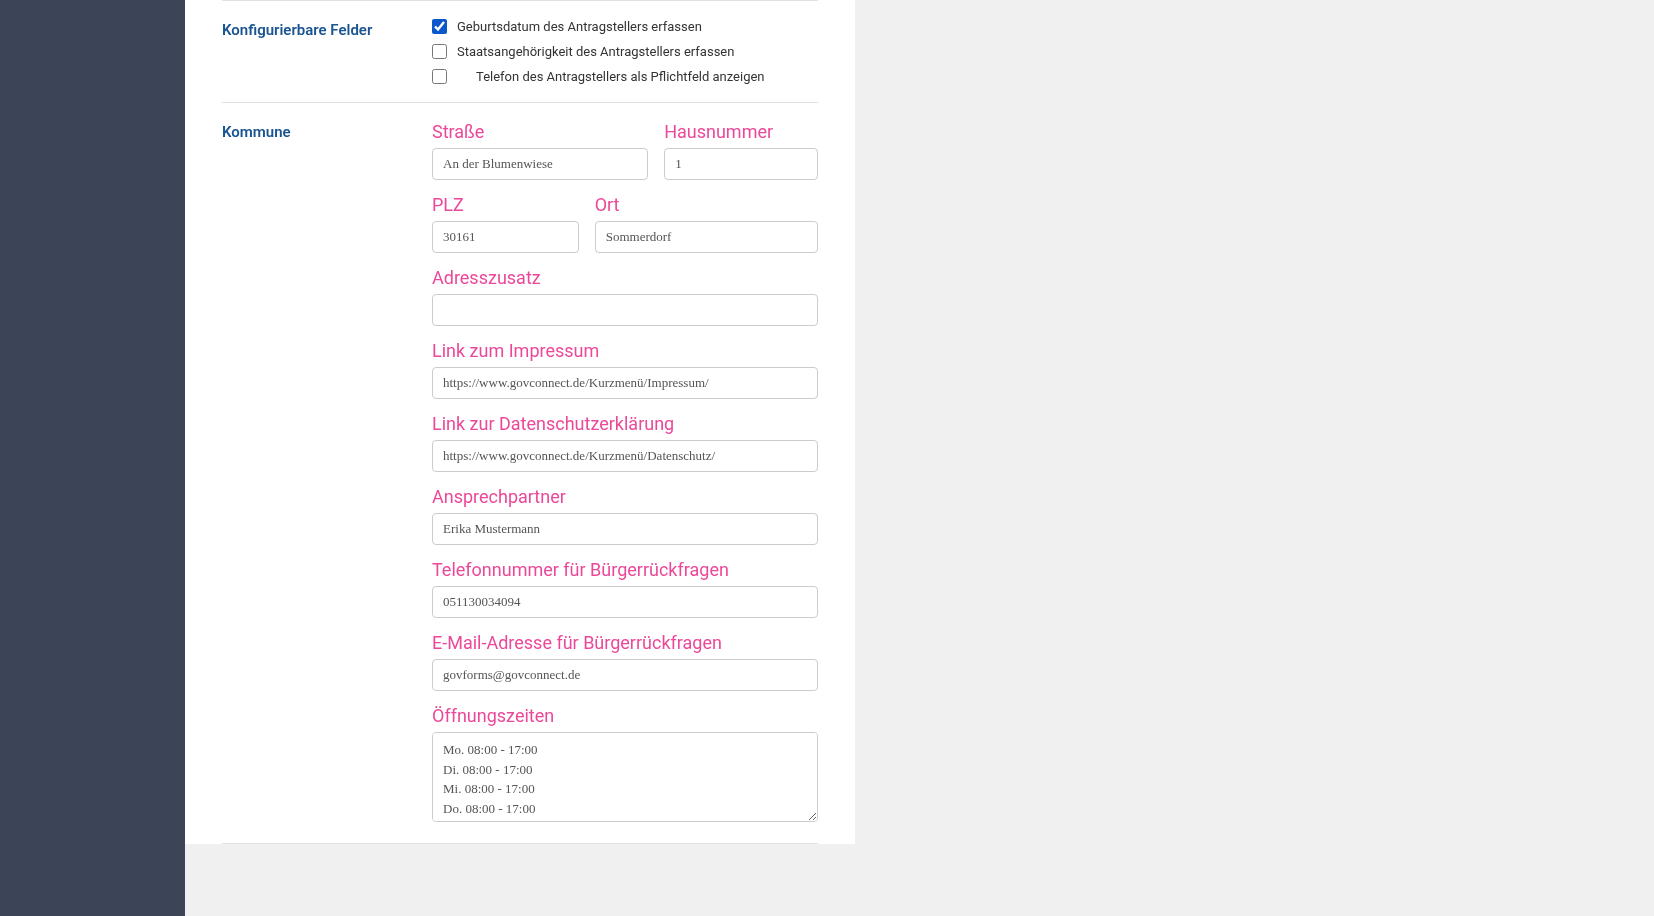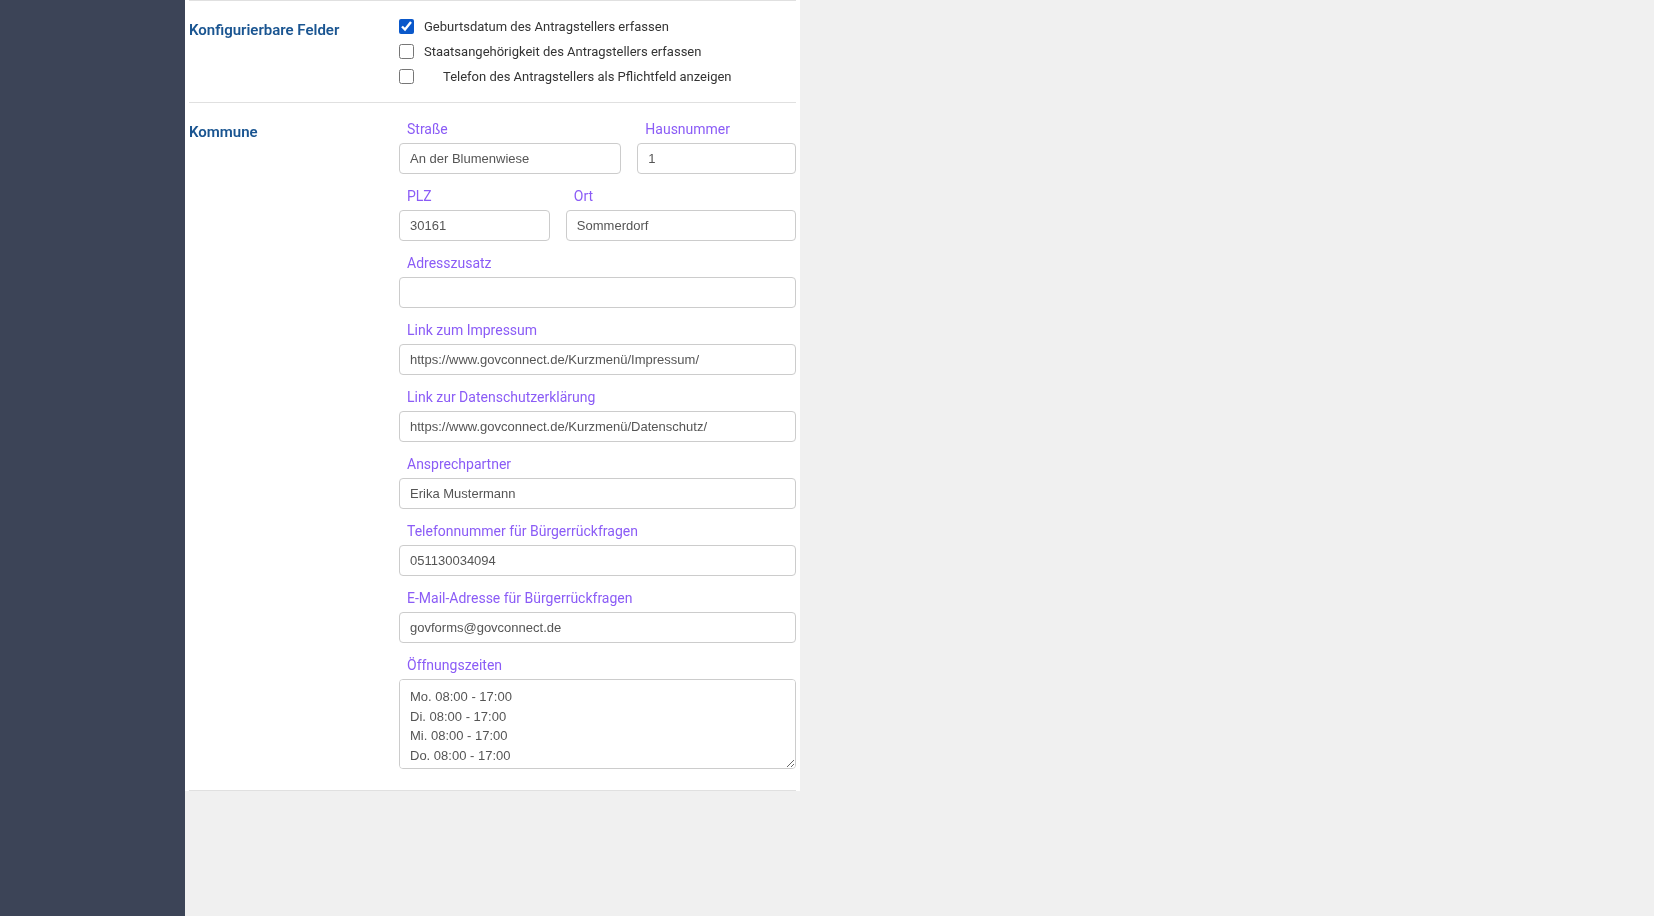--- a/index.html
+++ b/index.html
@@ -20,23 +20,23 @@
       background: #3c4457;
       flex-shrink: 0;
     }
     .main-area {
       flex: 1;
       background: #f0f0f0;
       padding: 0;
     }
     .content-card {
       background: #fff;
-      width: 615px;
+      width: 670px;
       margin: 0;
-      padding: 0 4px;
+      padding: 0 37px;
     }
     .section-row {
       display: flex;
       border-bottom: 1px solid #e0e0e0;
       padding: 18px 0;
     }
     .section-row:last-child {
       border-bottom: none;
     }
     .section-label {
@@ -69,33 +69,32 @@
       cursor: pointer;
     }
     .field-group {
       margin-bottom: 14px;
     }
     .field-group:last-child {
       margin-bottom: 0;
     }
     .field-label {
       display: block;
-      font-size: 14px;
-      color: #8b5cf6;
+      font-size: 18px;
+      color: #ec4899;
       margin-bottom: 6px;
-      margin-left: 8px;
     }
     .text-input, .text-area {
       width: 100%;
       border: 1px solid #ccc;
       border-radius: 4px;
       padding: 7px 10px;
       font-size: 13px;
       color: #555;
-      font-family: Liberation Sans, sans-serif;
+      font-family: Liberation Serif, serif;
       background: #fff;
     }
     .text-area {
       resize: vertical;
       min-height: 90px;
       line-height: 1.5;
     }
     .row-2 {
       display: flex;
       gap: 16px;

